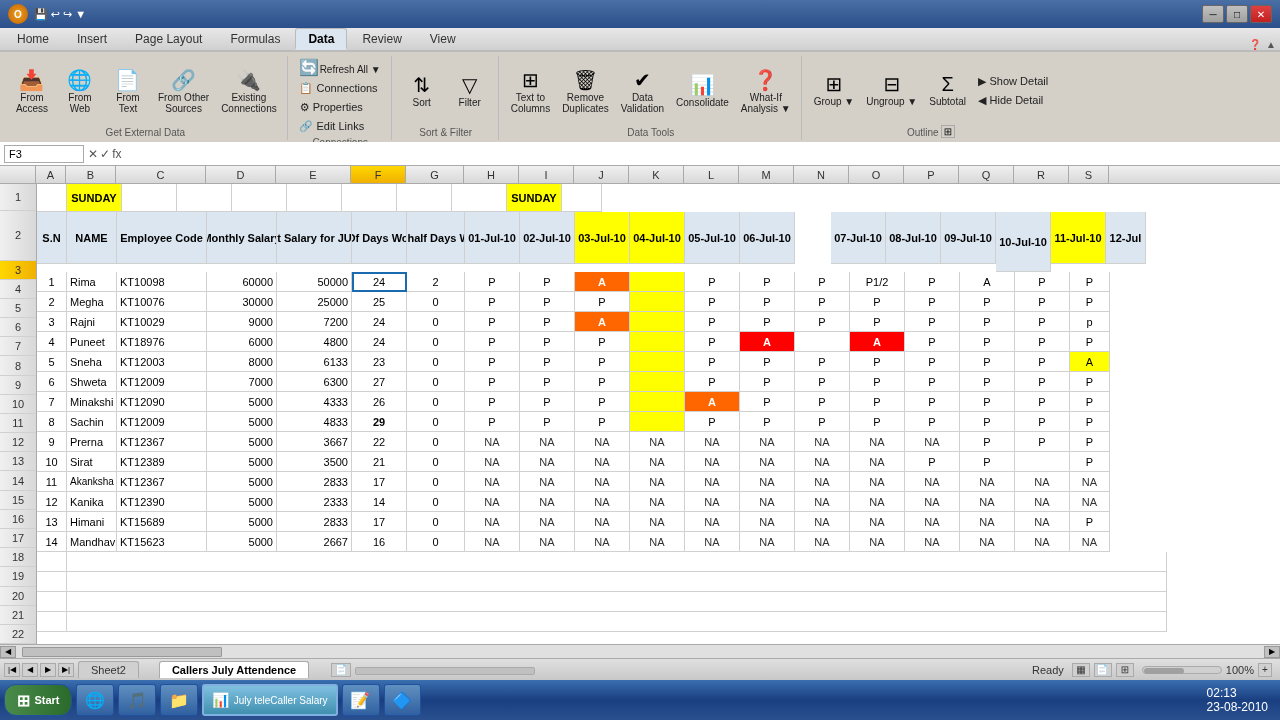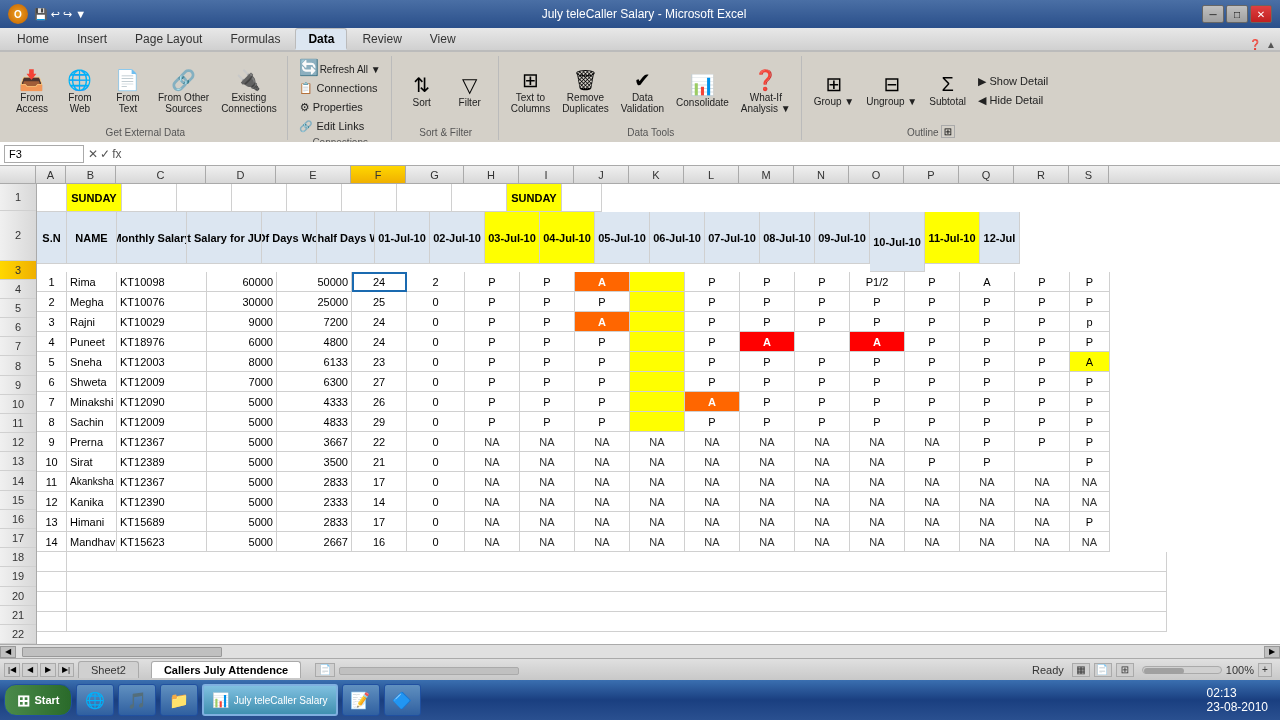--- a/index.html
+++ b/index.html
@@ -196,21 +196,21 @@
     .cell.center-align { justify-content: center; }
     .sheet-tab {
       padding: 2px 12px;
       border: 1px solid #aaa;
       border-bottom: none;
       border-radius: 3px 3px 0 0;
       background: #d0d0d0;
       font-size: 11px;
       cursor: pointer;
       color: #333;
-      margin-right: 12px;
+      margin-right: 20px;
     }
     .sheet-tab.active {
       background: white;
       font-weight: bold;
       color: #000;
     }
 
     
     .taskbar {
       position: fixed;
@@ -269,21 +269,20 @@
   <div class="title-bar">
     <div style="display:flex;align-items:center;gap:6px;">
       <div style="width:20px;height:20px;background:radial-gradient(circle,#f0a020,#c06000);border-radius:50%;display:flex;align-items:center;justify-content:center;font-size:10px;color:white;font-weight:bold;">O</div>
       <div style="display:flex;gap:3px;">
         <span style="font-size:11px;cursor:pointer;">💾</span>
         <span style="font-size:11px;cursor:pointer;">↩</span>
         <span style="font-size:11px;cursor:pointer;">↪</span>
         <span style="font-size:11px;cursor:pointer;">▼</span>
       </div>
     </div>
-    <div class="title-bar-title">July teleCaller Salary - Microsoft Excel</div>
     <div class="title-bar-controls">
       <div class="title-btn">─</div>
       <div class="title-btn">□</div>
       <div class="title-btn close">✕</div>
     </div>
   </div>
 
   <div class="ribbon-tabs">
     <div class="ribbon-tab">Home</div>
     <div class="ribbon-tab">Insert</div>
@@ -478,31 +477,32 @@
           <div class="cell" style="width:55px;height:28px;"></div>
           <div class="cell" style="width:55px;height:28px;"></div>
           <div class="cell" style="width:55px;height:28px;"></div>
           <div class="cell" style="width:55px;height:28px;background:#ffff00;font-weight:bold;justify-content:center;">SUNDAY</div>
           <div class="cell" style="width:40px;height:28px;"></div>
         </div>
 
         <div class="grid-row">
           <div class="cell header-cell" style="width:30px;height:52px;">S.N</div>
           <div class="cell header-cell" style="width:50px;height:52px;">NAME</div>
+          <div class="cell header-cell" style="width:90px;height:52px;">Employee Code</div>
           <div class="cell header-cell" style="width:70px;height:52px;">Monthly Salary</div>
           <div class="cell header-cell" style="width:75px;height:52px;">Net Salary for JULY</div>
           <div class="cell header-cell" style="width:55px;height:52px;">No. Of Days Worked</div>
           <div class="cell header-cell" style="width:58px;height:52px;">No. Of half Days Worked</div>
           <div class="cell header-cell" style="width:55px;height:52px;">01-Jul-10</div>
           <div class="cell header-cell" style="width:55px;height:52px;">02-Jul-10</div>
           <div class="cell header-cell sunday-col" style="width:55px;height:52px;">03-Jul-10</div>
           <div class="cell header-cell sunday-col" style="width:55px;height:52px;">04-Jul-10</div>
           <div class="cell header-cell" style="width:55px;height:52px;">05-Jul-10</div>
           <div class="cell header-cell" style="width:55px;height:52px;">06-Jul-10</div>
-          <div class="cell header-cell" style="width:55px;height:52px;">07-Jul-10</div>
+          <div class="cell header-cell" style="width:55px;height:52px;margin-left:36px;">07-Jul-10</div>
           <div class="cell header-cell" style="width:55px;height:52px;">08-Jul-10</div>
           <div class="cell header-cell" style="width:55px;height:52px;">09-Jul-10</div>
           <div class="cell header-cell" style="width:55px;height:60px;">10-Jul-10</div>
           <div class="cell header-cell sunday-col" style="width:55px;height:52px;">11-Jul-10</div>
           <div class="cell header-cell" style="width:40px;height:52px;">12-Jul</div>
         </div>
 
         <div class="grid-row">
           <div class="cell center-align" style="width:30px;height:20px;">1</div>
           <div class="cell" style="width:50px;height:20px;">Rima</div>
@@ -656,21 +656,21 @@
           <div class="cell center-align" style="width:55px;height:20px;">P</div>
           <div class="cell center-align" style="width:40px;height:20px;">P</div>
         </div>
 
         <div class="grid-row">
           <div class="cell center-align" style="width:30px;height:20px;">8</div>
           <div class="cell" style="width:50px;height:20px;">Sachin</div>
           <div class="cell" style="width:90px;height:20px;">KT12009</div>
           <div class="cell right-align" style="width:70px;height:20px;">5000</div>
           <div class="cell right-align" style="width:75px;height:20px;">4833</div>
-          <div class="cell center-align" style="width:55px;height:20px;">29</div>
+          <div class="cell center-align" style="width:55px;height:20px;font-weight:bold;">29</div>
           <div class="cell center-align" style="width:58px;height:20px;">0</div>
           <div class="cell center-align" style="width:55px;height:20px;">P</div>
           <div class="cell center-align" style="width:55px;height:20px;">P</div>
           <div class="cell center-align" style="width:55px;height:20px;">P</div>
           <div class="cell center-align" style="width:55px;height:20px;background:#ffff00;"></div>
           <div class="cell center-align" style="width:55px;height:20px;">P</div>
           <div class="cell center-align" style="width:55px;height:20px;">P</div>
           <div class="cell center-align" style="width:55px;height:20px;">P</div>
           <div class="cell center-align" style="width:55px;height:20px;">P</div>
           <div class="cell center-align" style="width:55px;height:20px;">P</div>

